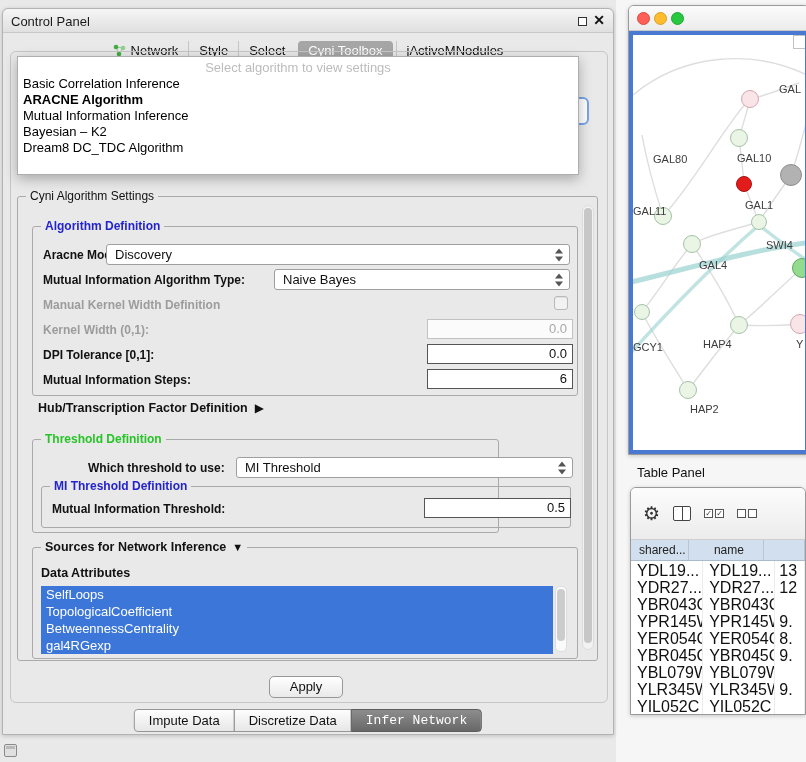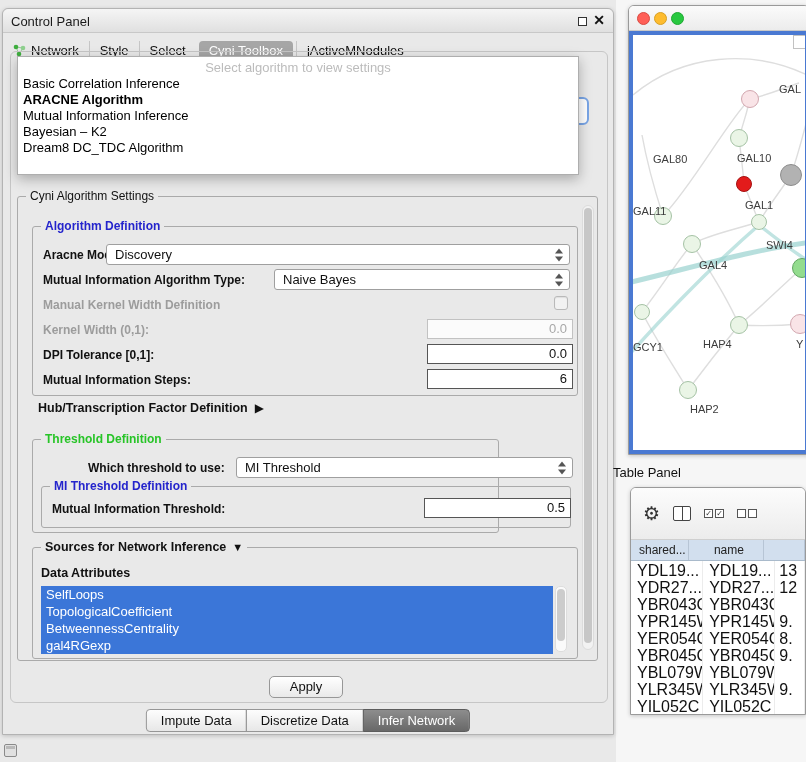--- a/index.html
+++ b/index.html
@@ -18,21 +18,21 @@
         box-shadow:0 1px 4px rgba(0,0,0,.18); }
   .cp-titlebar { position:absolute; left:0; top:0; right:0; height:24px;
         background:linear-gradient(#f5f5f5,#e0e0e0); border-bottom:1px solid #c8c8c8;
         border-radius:6px 6px 0 0; }
   .cp-title { position:absolute; left:8px; top:5px; font-size:13px; color:#1a1a1a; }
   .float-icon { position:absolute; right:26px; top:8px; width:9px; height:9px;
         border:1.5px solid #333; background:#fff; }
   .close-icon { position:absolute; right:8px; top:3px; font-size:14px; font-weight:bold; color:#111; cursor:default; }
 
   .cp-tabs { position:absolute; left:0; top:30px; right:0; height:22px;
-        display:flex; align-items:center; font-size:13px; }
+        display:flex; justify-content:center; align-items:center; font-size:13px; }
   .cp-tab { padding:2px 10px; display:flex; align-items:center; gap:5px; white-space:nowrap; }
   .cp-tab + .cp-tab { border-left:1px solid #c6c6c6; }
   .cp-tab.pill { background:#a6a6a6; color:#fff; border-radius:4px; margin:0 3px; border-left:none; }
 
   .cp-content { position:absolute; left:7px; top:42px; width:598px; height:652px;
         border:1px solid #c6c6c6; border-radius:6px; }
 
   
   .algo-popup { position:absolute; left:14px; top:47px; width:562px; height:119px;
         background:#fff; border:1px solid #aeaeae; box-shadow:0 4px 12px rgba(0,0,0,.28);
@@ -86,21 +86,21 @@
 
   .apply-btn { position:absolute; left:266px; top:667px; width:74px; height:22px;
         background:linear-gradient(#ffffff,#e9e9e9); border:1px solid #979797; border-radius:5px;
         font-size:13px; text-align:center; line-height:20px; }
 
   .bottom-tabs { position:absolute; top:700px; left:50%; transform:translateX(-50%);
         display:flex; font-size:13px; }
   .seg { padding:3px 14px; background:linear-gradient(#fdfdfd,#e7e7e7);
         border:1px solid #969696; margin-left:-1px; white-space:nowrap; }
   .seg:first-child { border-radius:4px 0 0 4px; margin-left:0; }
-  .seg:last-child { border-radius:0 4px 4px 0; }
+  .seg:last-child { border-radius:0 4px 4px 0;font-family:Liberation Mono, monospace; }
   .seg.active { background:linear-gradient(#8d8d8d,#686868); color:#fff; border-color:#5c5c5c; }
 
   
   .net-win { position:absolute; left:628px; top:5px; width:182px; height:450px;
         background:#fff; border:1px solid #9a9a9a; border-radius:6px 6px 0 0; overflow:hidden;
         box-shadow:0 1px 4px rgba(0,0,0,.2); }
   .net-titlebar { position:relative; height:25px; background:linear-gradient(#fbfbfb,#ececec);
         border-bottom:1px solid #c9c9c9; }
   .tl { position:absolute; top:6px; width:13px; height:13px; border-radius:50%; }
   .tl.red { left:8px; background:var(--mac-red); border:1px solid #d84a42; }
@@ -117,21 +117,21 @@
   .node { position:absolute; border-radius:50%; background:var(--node-pale-green); border:1px solid #a5c2a5; }
   .node.red { background:var(--node-red); border-color:#a51212; }
   .node.gray { background:var(--node-gray); border-color:#8d8d8d; }
   .node.green { background:var(--node-green-bright); border-color:#61a561; }
   .node.pink { background:var(--node-pale-pink); border-color:#d2a7af; }
   .nlabel { position:absolute; font-size:11px; color:#3c3c3c; white-space:nowrap; }
   .mini-scrollbox { position:absolute; left:160px; top:0; width:14px; height:14px;
         background:#fff; border:1px solid #c2c2c2; }
 
   
-  .table-panel-title { position:absolute; left:613px; top:465px; font-size:13px; color:#111; }
+  .table-panel-title { position:absolute; left:637px; top:465px; font-size:13px; color:#111; }
   .table-win { position:absolute; left:630px; top:487px; width:176px; height:228px;
         background:#fff; border:1px solid #9a9a9a; border-radius:6px 6px 0 0; overflow:hidden;
         box-shadow:0 1px 4px rgba(0,0,0,.2); }
   .table-toolbar { height:52px; background:linear-gradient(#fcfcfc,#ececec);
         border-bottom:1px solid #cfcfcf; display:flex; align-items:center; gap:13px; padding-left:12px; }
   .gear { font-size:19px; color:#333; line-height:1; }
   .col-icon { width:18px; height:15px; border:1.5px solid #444; border-radius:2px; position:relative; background:#fff; }
   .col-icon::after { content:""; position:absolute; left:50%; top:0; bottom:0; border-left:1.5px solid #444; }
   .pair { display:flex; gap:2px; }
   .mini-box { width:9px; height:9px; border:1px solid #555; background:#fff; font-size:8px;

